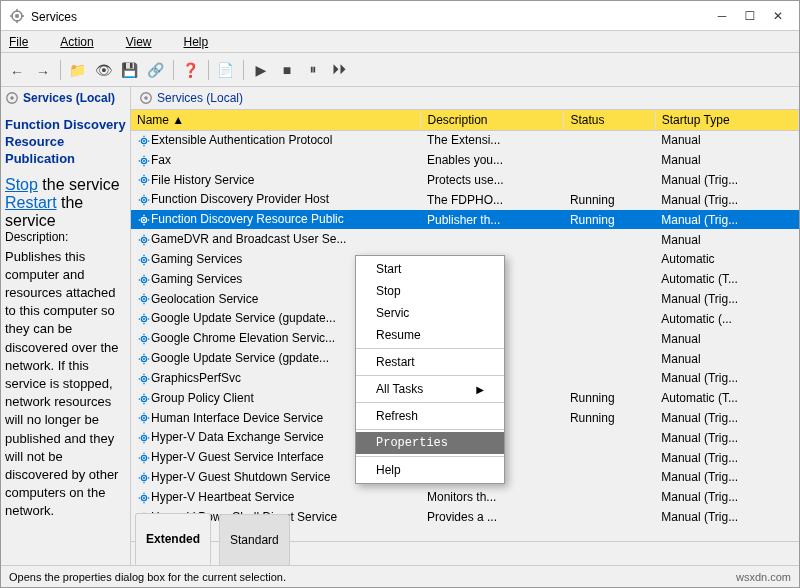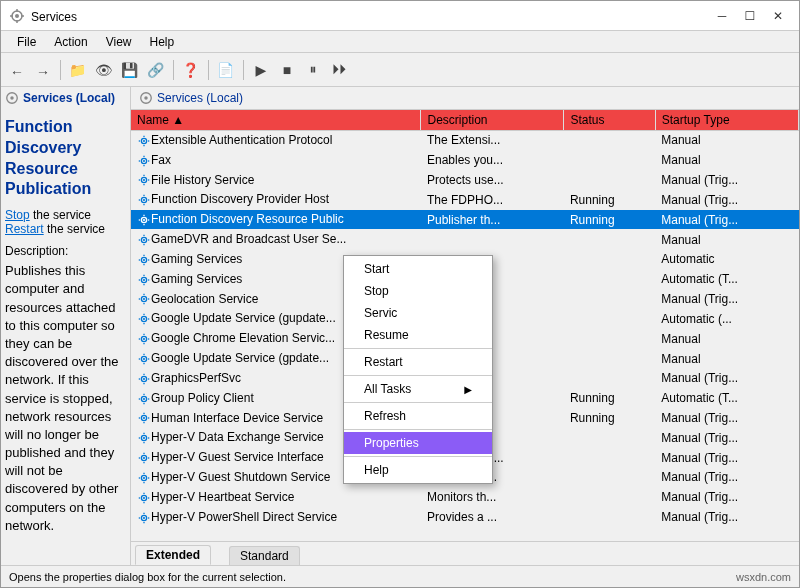--- a/index.html
+++ b/index.html
@@ -55,23 +55,24 @@
       display: flex;
       align-items: center;
       justify-content: center;
       color: #333;
     }
     .menu-bar {
       background: #f0f0f0;
       height: 22px;
       display: flex;
       align-items: center;
-      padding: 0 8px;
+      padding: 0 0;
       border-bottom: 1px solid #ccc;
-      gap: 2px;
+      gap: 16px;
+      text-decoration: underline;
     }
     .menu-item {
       padding: 2px 8px;
       cursor: pointer;
       font-size: 12px;
       color: #000;
     }
     .toolbar {
       background: #f0f0f0;
       height: 34px;
@@ -120,28 +121,27 @@
     .left-panel-title {
       font-size: 12px;
       color: #003399;
       font-weight: bold;
     }
     .service-info {
       padding: 4px 0;
     }
     .service-info-name {
       font-weight: bold;
-      font-size: 16px;
+      font-size: 13px;
       color: #003399;
       margin-bottom: 8px;
       line-height: 1.3;
     }
     .service-info-links {
-      font-size: 12px;
-      margin-bottom: 8px;
+      font-size: 16px;
     }
     .service-link {
       color: #0066cc;
       text-decoration: underline;
       cursor: pointer;
     }
     .service-info-desc-label {
       font-weight: normal;
       font-size: 12px;
       margin-bottom: 4px;
@@ -174,21 +174,21 @@
       flex: 1;
       overflow-y: auto;
       overflow-x: auto;
     }
     table {
       width: 100%;
       border-collapse: collapse;
       font-size: 12px;
     }
     thead th {
-      background: #ef4444;
+      background: #fde047;
       border-bottom: 1px solid #ccc;
       border-right: 1px solid #ddd;
       padding: 3px 6px;
       text-align: left;
       font-weight: normal;
       white-space: nowrap;
       position: sticky;
       top: 0;
       cursor: pointer;
     }
@@ -209,27 +209,27 @@
     }
     .tabs-bar {
       display: flex;
       border-top: 1px solid #ccc;
       background: #f0f0f0;
       padding: 2px 4px 0;
       height: 24px;
       align-items: flex-end;
     }
     .tab {
-      padding: 2px 10px;
+      padding: 18px 10px;
       border: 1px solid #ccc;
       border-bottom: none;
       background: #e0e0e0;
       cursor: pointer;
       font-size: 12px;
-      margin-right: 18px;
+      margin-right: 8px;
       border-radius: 3px 3px 0 0;
     }
     .tab.active {
       background: #f0f0f0;
       border-bottom: 1px solid #f0f0f0;
       font-weight: bold;
     }
     .status-bar {
       height: 22px;
       background: #f0f0f0;
@@ -238,41 +238,42 @@
       align-items: center;
       padding: 0 8px;
       font-size: 11px;
       color: #000;
       justify-content: space-between;
       text-align: center;
     }
     
     .context-menu {
       position: absolute;
-      left: 212px;
+      left: 224px;
       top: 168px;
       background: #fff;
       border: 1px solid #999;
       box-shadow: 3px 3px 8px rgba(0,0,0,0.3);
       z-index: 100;
       min-width: 150px;
       padding: 2px 0;
     }
     .ctx-item {
       padding: 4px 20px;
       cursor: pointer;
       font-size: 12px;
       color: #000;
       display: flex;
       align-items: center;
       justify-content: space-between;
     }
     .ctx-item.highlighted {
-      background: #8b5cf6;
+      background: #737373;
       color: white;
+      font-family: Liberation Mono, monospace;
     }
     .ctx-sep {
       height: 1px;
       background: #ccc;
       margin: 2px 0;
     }
     .ctx-arrow {
       font-size: 10px;
       margin-left: 10px;
     }

